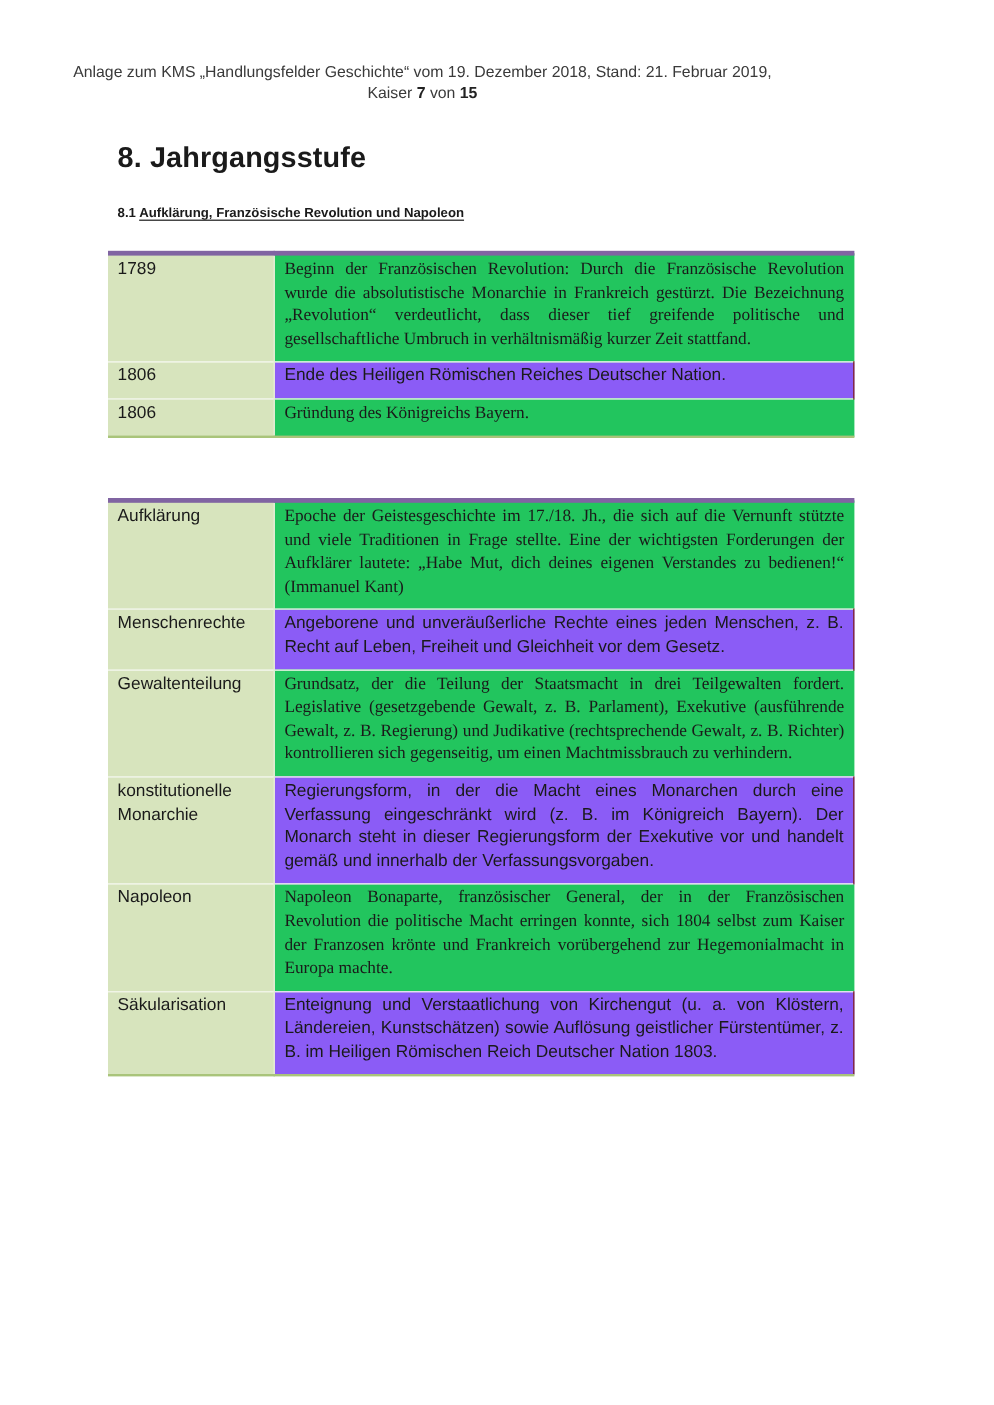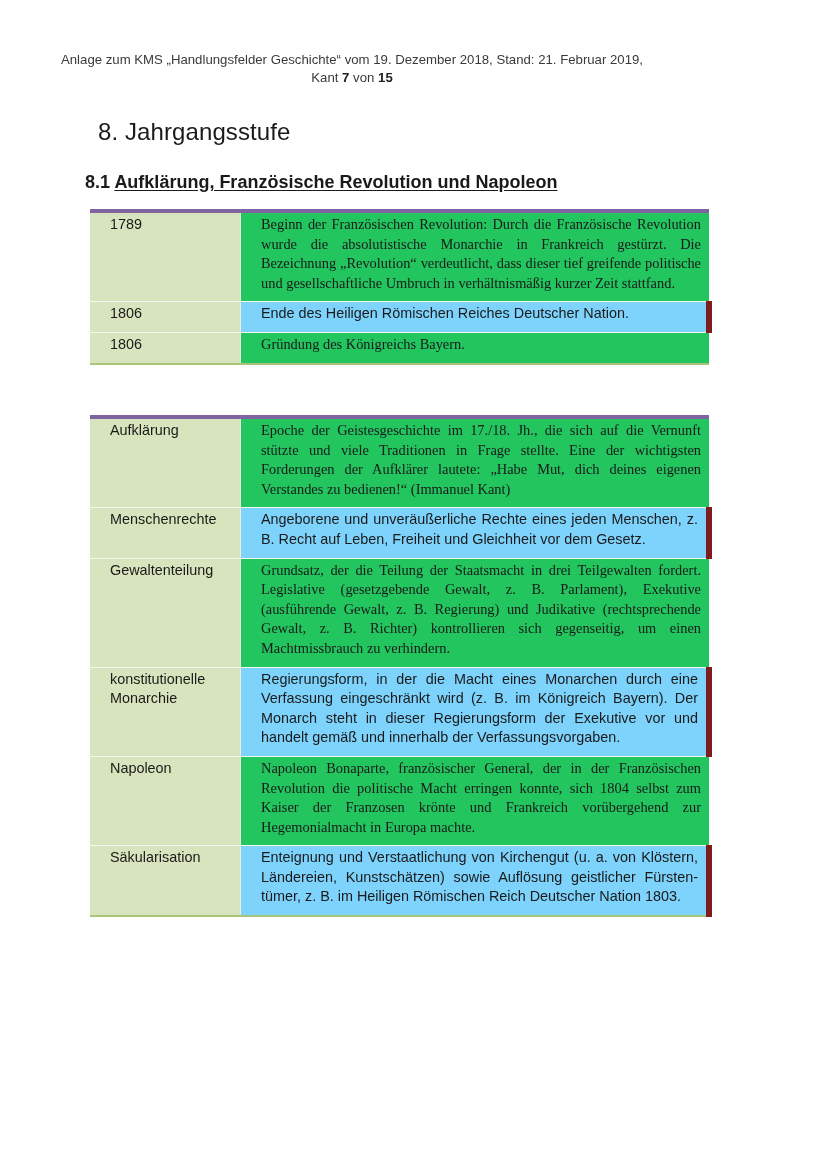--- a/index.html
+++ b/index.html
@@ -24,76 +24,76 @@
     font-size: 13.2px;
     line-height: 18px;
     color: #3a3a3a;
   }
   .page-header b { color: #222; }
   .h1 {
     position: absolute;
     top: 118px;
     left: 98px;
     font-size: 24px;
-    font-weight: normal;
+    font-weight: bold;
     margin: 0;
     letter-spacing: 0.1px;
   }
   .h2 {
     position: absolute;
     top: 172px;
-    left: 85px;
-    font-size: 18px;
+    left: 98px;
+    font-size: 11px;
     font-weight: bold;
     margin: 0;
   }
   .h2 .title-text { text-decoration: underline; text-underline-offset: 2px; }
 
   table.term-table {
     position: absolute;
     left: 90px;
     width: 622px;
     border-collapse: collapse;
     border-top: 4px solid #8064a2;
     border-bottom: 2px solid #a9c47a;
     font-size: 14.4px;
     line-height: 19.6px;
   }
   table.term-table td {
     vertical-align: top;
-    padding: 2px 8px 8px 20px;
+    padding: 2px 8px 8px 8px;
   }
   table.term-table td.term {
     width: 122px;
     background: #d7e4bd;
     border-right: 1px solid #e8efdc;
   }
   table.term-table tr.dark td.desc {
     background: #22c55e;
     font-family: Liberation Serif, serif;
   }
   table.term-table tr.light td.desc {
-    background: #7dd3fc;
-    border-right: 6px solid #7f1d1d;
+    background: #8b5cf6;
+    border-right: 1px solid #7f1d1d;
   }
   table.term-table tr + tr td {
     border-top: 1px solid #f4f7ee;
   }
   td.desc { text-align: justify; }
 
   #table-events { top: 209px; }
   #table-glossary { top: 415px; }
 </style>
 </head>
 <body>
 
 <div class="page-header">
   <div>Anlage zum KMS „Handlungsfelder Geschichte“ vom 19. Dezember 2018, Stand: 21. Februar 2019,</div>
   <div>
-    <span>Kant</span>
+    <span>Kaiser</span>
     <b>7</b>
     <span>von</span>
     <b>15</b>
   </div>
 </div>
 
 <h1 class="h1">8. Jahrgangsstufe</h1>
 
 <h2 class="h2">
   <span>8.1</span>

